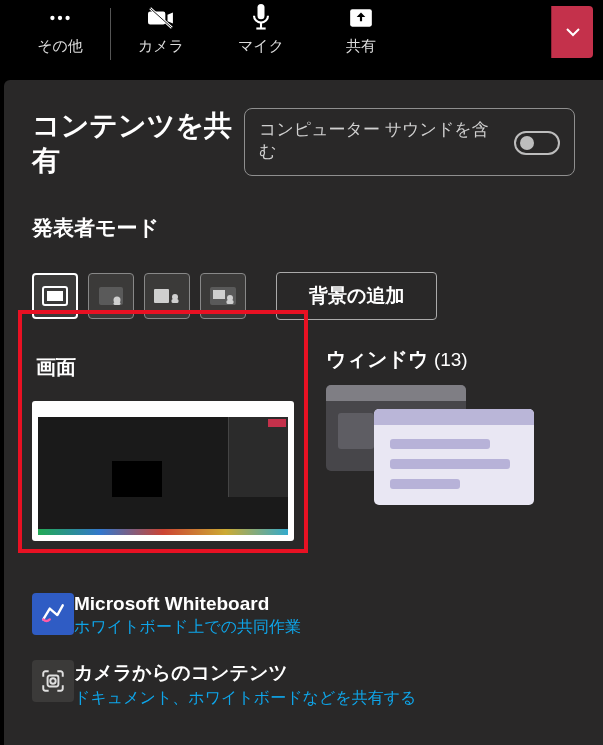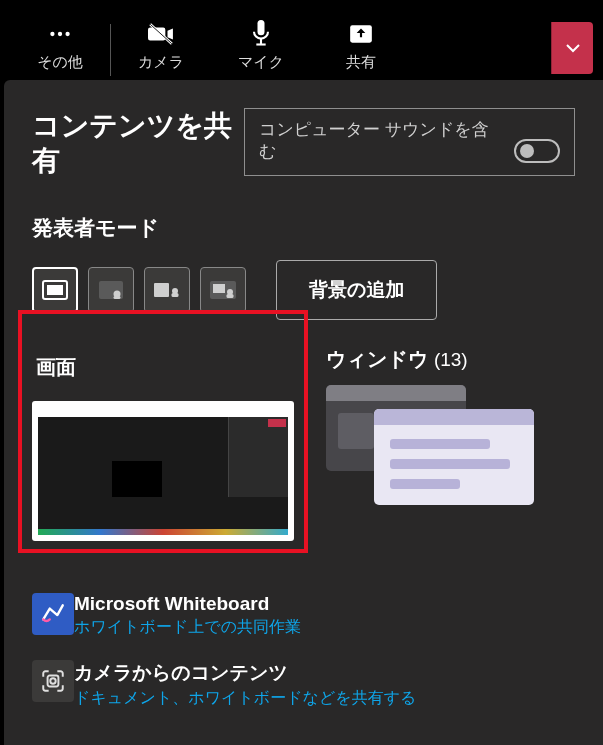--- a/index.html
+++ b/index.html
@@ -11,21 +11,21 @@
     color: #fff;
     overflow: hidden;
   }
 
   
   .toolbar {
     display: flex;
     align-items: flex-start;
     height: 80px;
     background: #000;
-    padding: 16px 10px;
+    padding: 0 10px;
   }
   .toolbar-group {
     display: flex;
     align-items: flex-start;
     height: 100%;
   }
   .tb-item {
     display: flex;
     flex-direction: column;
     align-items: center;
@@ -93,24 +93,24 @@
   }
   .panel-title {
     font-size: 28px;
     font-weight: 700;
     line-height: 1.25;
     width: 200px;
   }
   .sound-toggle {
     flex:1;
     border:1px solid #8f8f8f;
-    border-radius:0;
+    border-radius:8px;
     padding: 10px 14px 12px 14px;
     display:flex;
-    align-items:flex-end;
+    align-items:center;
     gap:10px;
     min-height: 62px;
   }
   .sound-toggle .txt {
     font-size: 17px;
     color:#d0d0d0;
     line-height:1.3;
     flex:1;
   }
   .toggle {
@@ -128,21 +128,21 @@
     left:4px; top:3px;
     width:14px; height:14px;
     background:#bdbdbd;
     border-radius:50%;
   }
 
   .section-title {
     font-size: 21px;
     font-weight:700;
     margin-top: 36px;
-    margin-bottom: 18px;
+    margin-bottom: 30px;
   }
 
   .mode-row {
     display:flex;
     gap:10px;
     align-items:center;
   }
   .mode-btn {
     width:46px;
     height:46px;
@@ -153,21 +153,21 @@
     align-items:center;
     justify-content:center;
     cursor:pointer;
   }
   .mode-btn.selected {
     border:2px solid #fff;
     background:#3b3a39;
   }
   .add-bg-btn {
     margin-left: 20px;
-    height:60px;
+    height:48px;
     padding: 0 32px;
     background:transparent;
     border:1px solid #aaa;
     border-radius:4px;
     color:#fff;
     font-size:19px;
     font-weight:600;
     cursor:pointer;
   }
 

